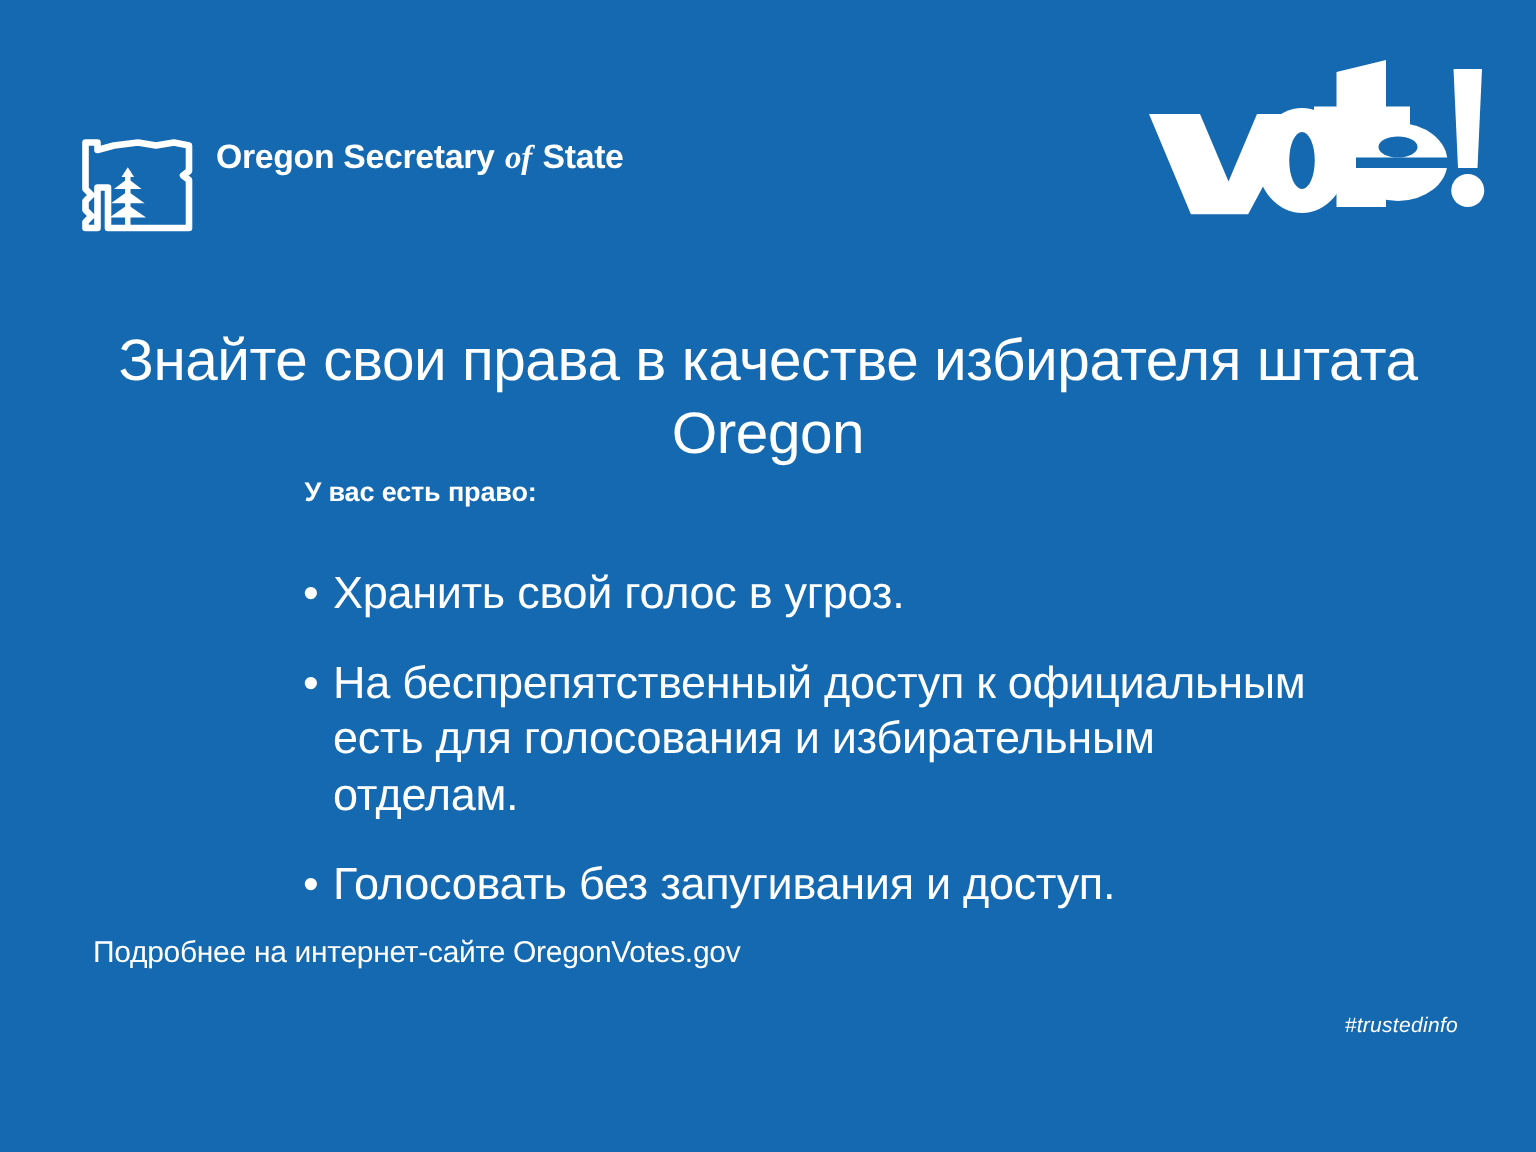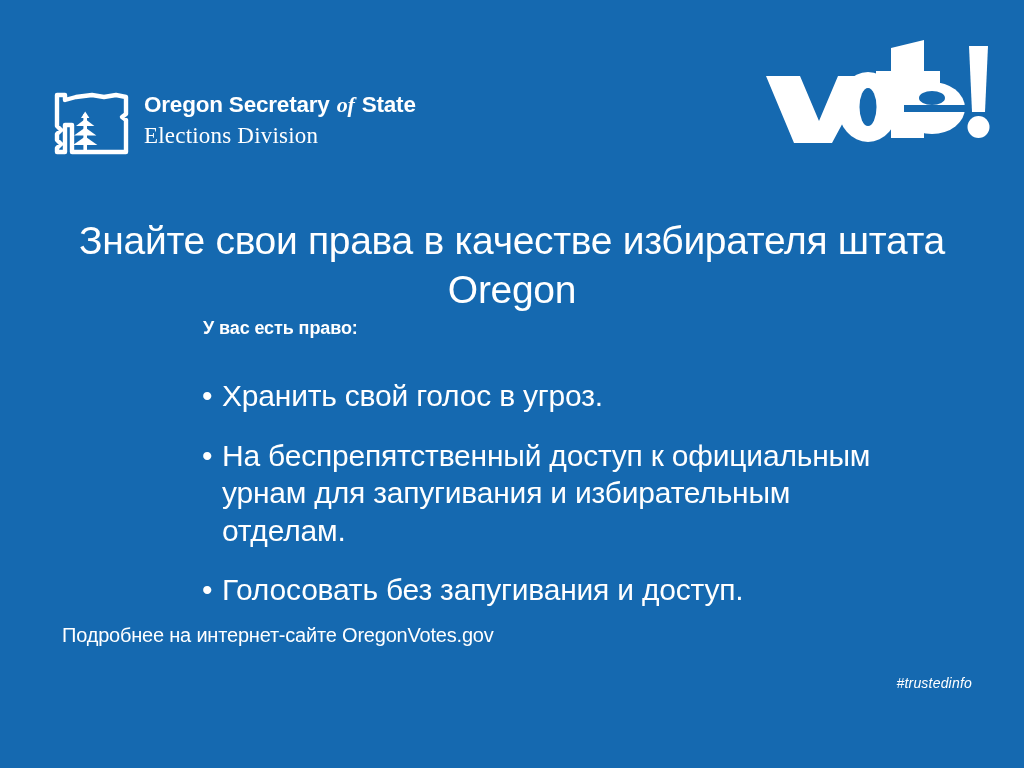--- a/index.html
+++ b/index.html
@@ -156,21 +156,20 @@
         <g fill="#ffffff">
           <rect x="31.4" y="28" width="3.6" height="38"></rect>
           <path d="M33.2 25.5 L29 32 L37.4 32 Z"></path>
           <path d="M33.2 33 L24 40 L42.4 40 Z"></path>
           <path d="M33.2 41.5 L22 49.5 L44.4 49.5 Z"></path>
           <path d="M33.2 50.5 L21 59 L45.4 59 Z"></path>
         </g>
       </svg>
       <div class="sos-wordmark">
         <div class="sos-line1"><span>Oregon Secretary</span> <span class="of">of</span> <span>State</span></div>
-        <div class="sos-line2">Elections Division</div>
       </div>
     </div>
 
     <svg class="vote-logo" viewBox="0 0 230 105">
       <g fill="#ffffff">
         <path d="M2 38 L36 38 L55 83 L74 38 L104 38 L68 105 L30 105 Z"></path>
         <ellipse cx="104" cy="69" rx="30" ry="35"></ellipse>
         <ellipse cx="104" cy="69" rx="8.5" ry="19" fill="#1569b0"></ellipse>
         <path d="M127 10 L160 2 L160 33 L176 33 L176 58 L160 58 L160 100 L127 100 L127 58 L112 58 L112 33 L127 33 Z"></path>
         <ellipse cx="168" cy="70" rx="33" ry="26"></ellipse>
@@ -187,21 +186,21 @@
 
   <div class="subhead">У вас есть право:</div>
 
   <div class="bullets">
     <div class="bullet">
       <span class="dot">•</span>
       <span class="btext">Хранить свой голос в угроз.</span>
     </div>
     <div class="bullet">
       <span class="dot">•</span>
-      <span class="btext">На беспрепятственный доступ к официальным урнам для запугивания и избирательным отделам.</span>
+      <span class="btext">На беспрепятственный доступ к официальным есть для голосования и избирательным отделам.</span>
     </div>
     <div class="bullet">
       <span class="dot">•</span>
       <span class="btext">Голосовать без запугивания и доступ.</span>
     </div>
   </div>
 
   <div class="more-info">Подробнее на интернет-сайте OregonVotes.gov</div>
 
   <div class="hashtag">#trustedinfo</div>

